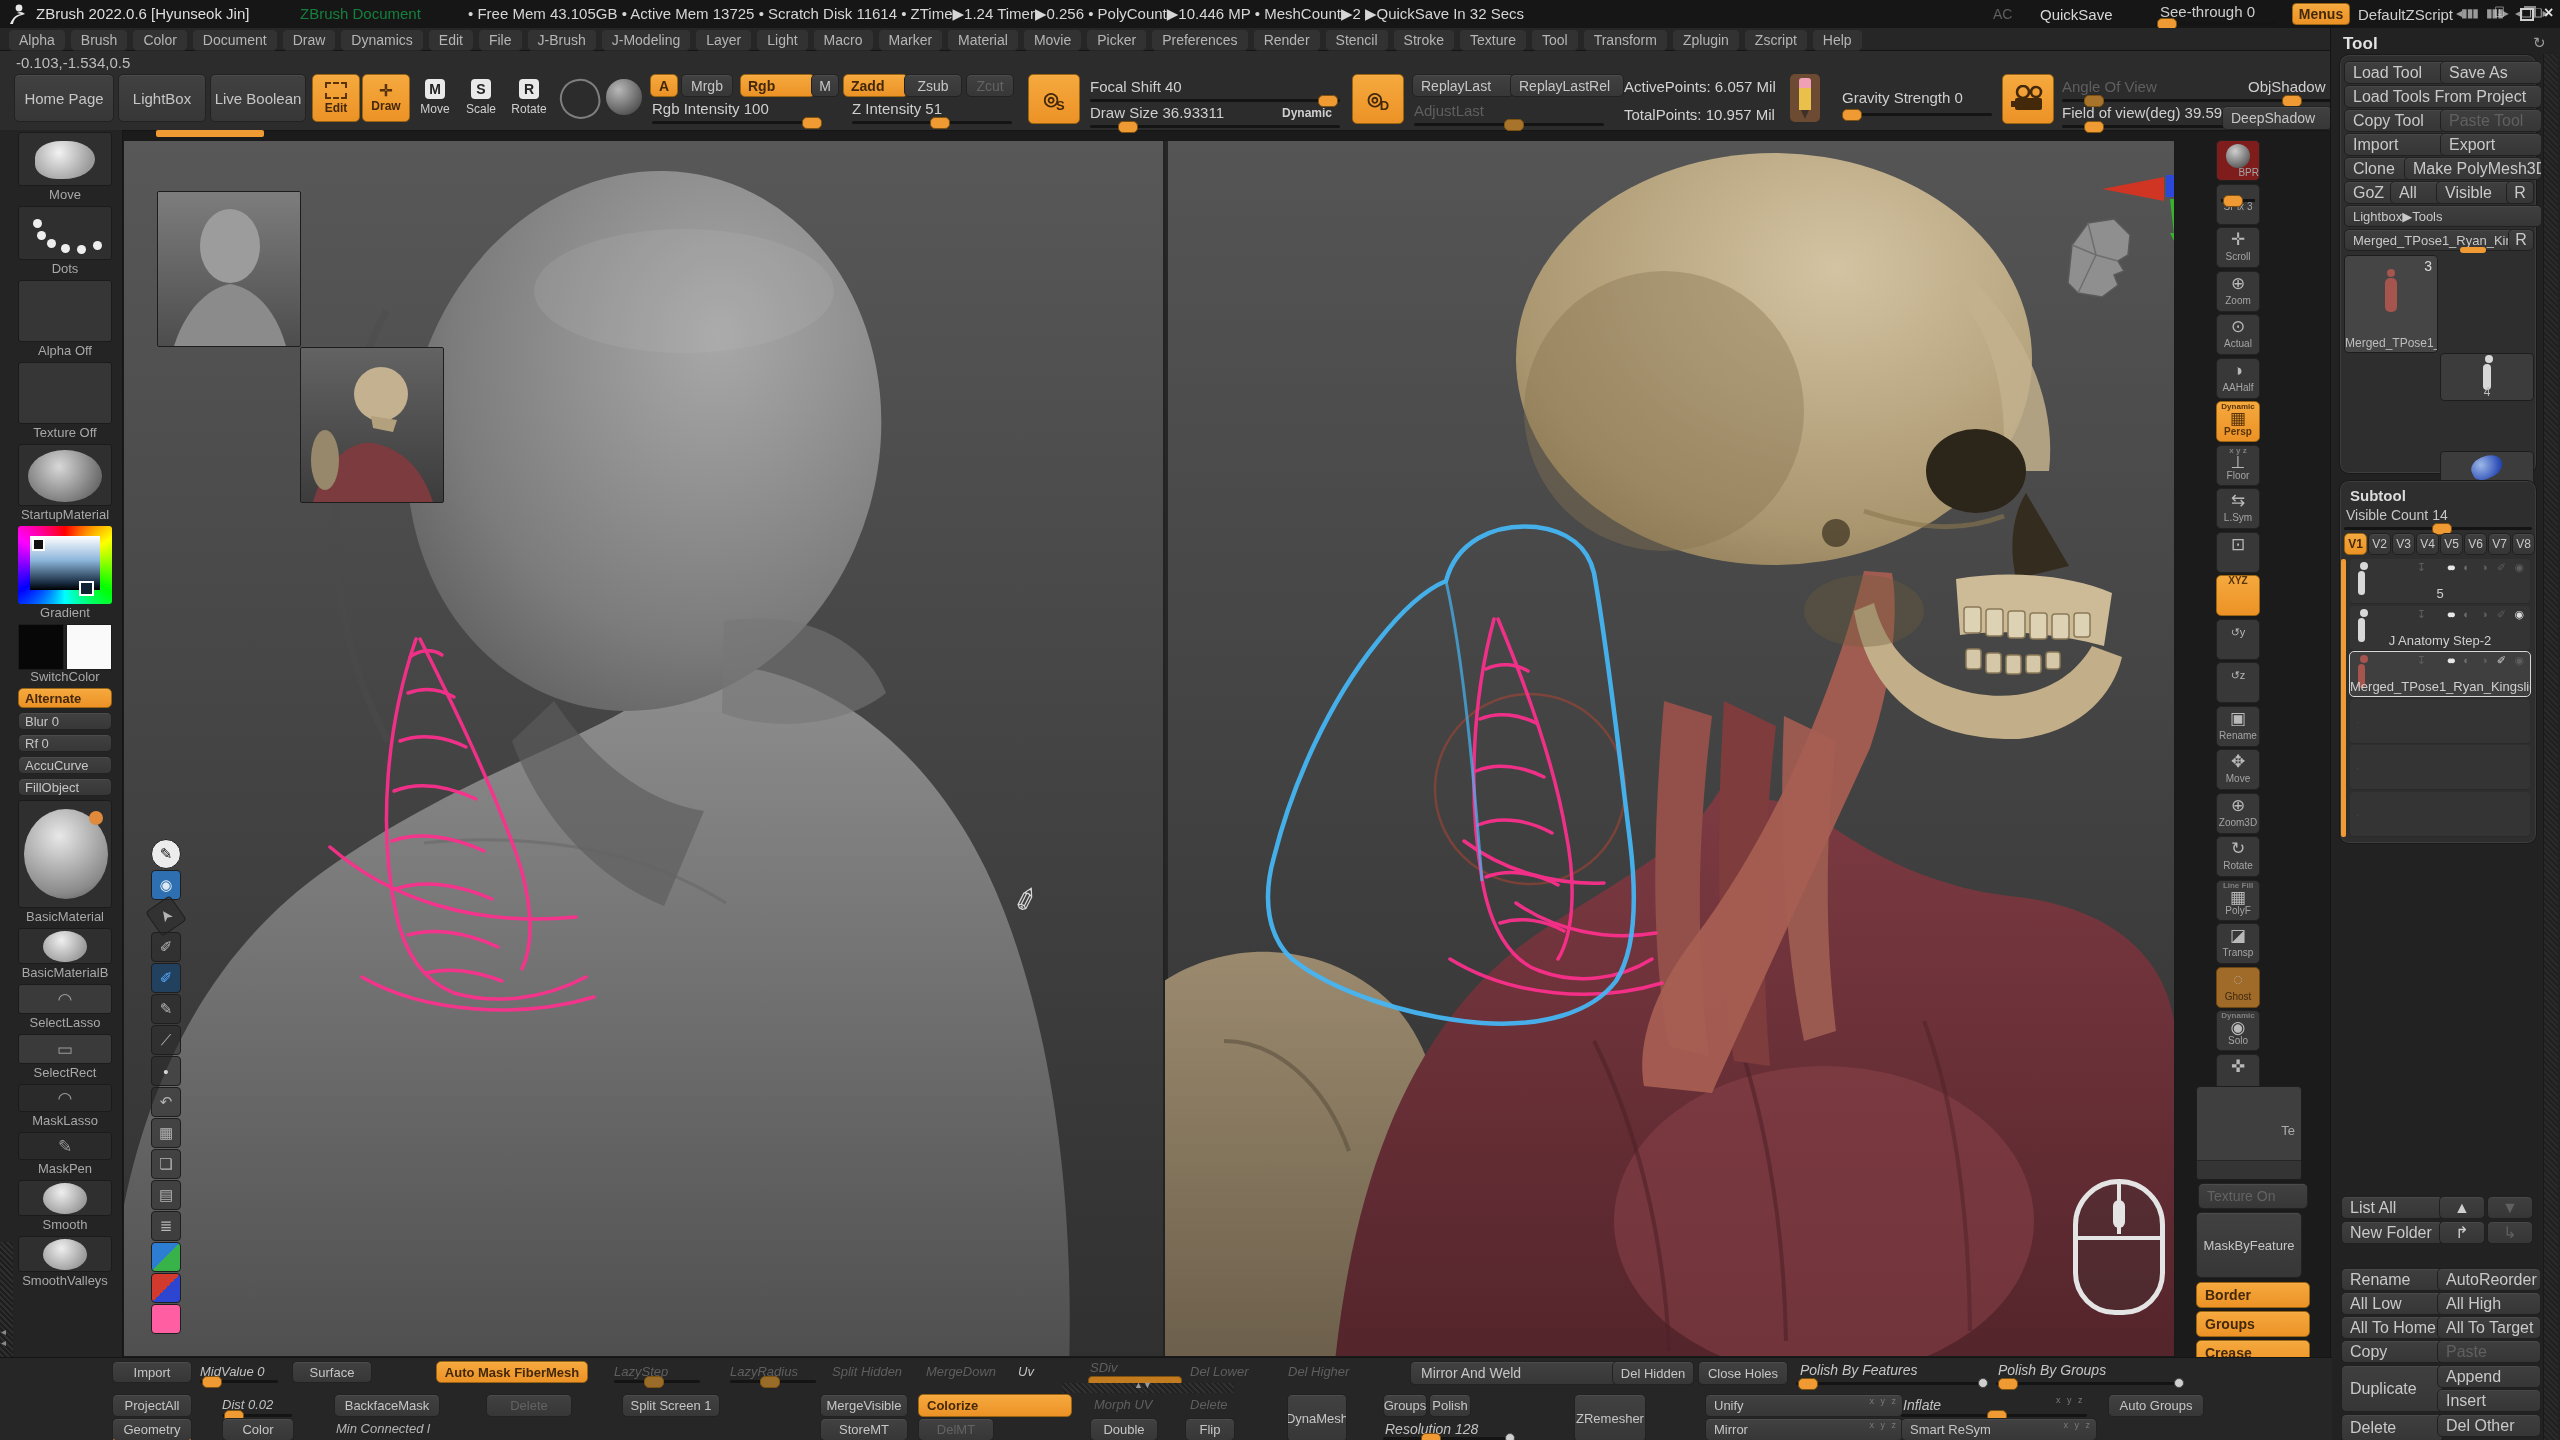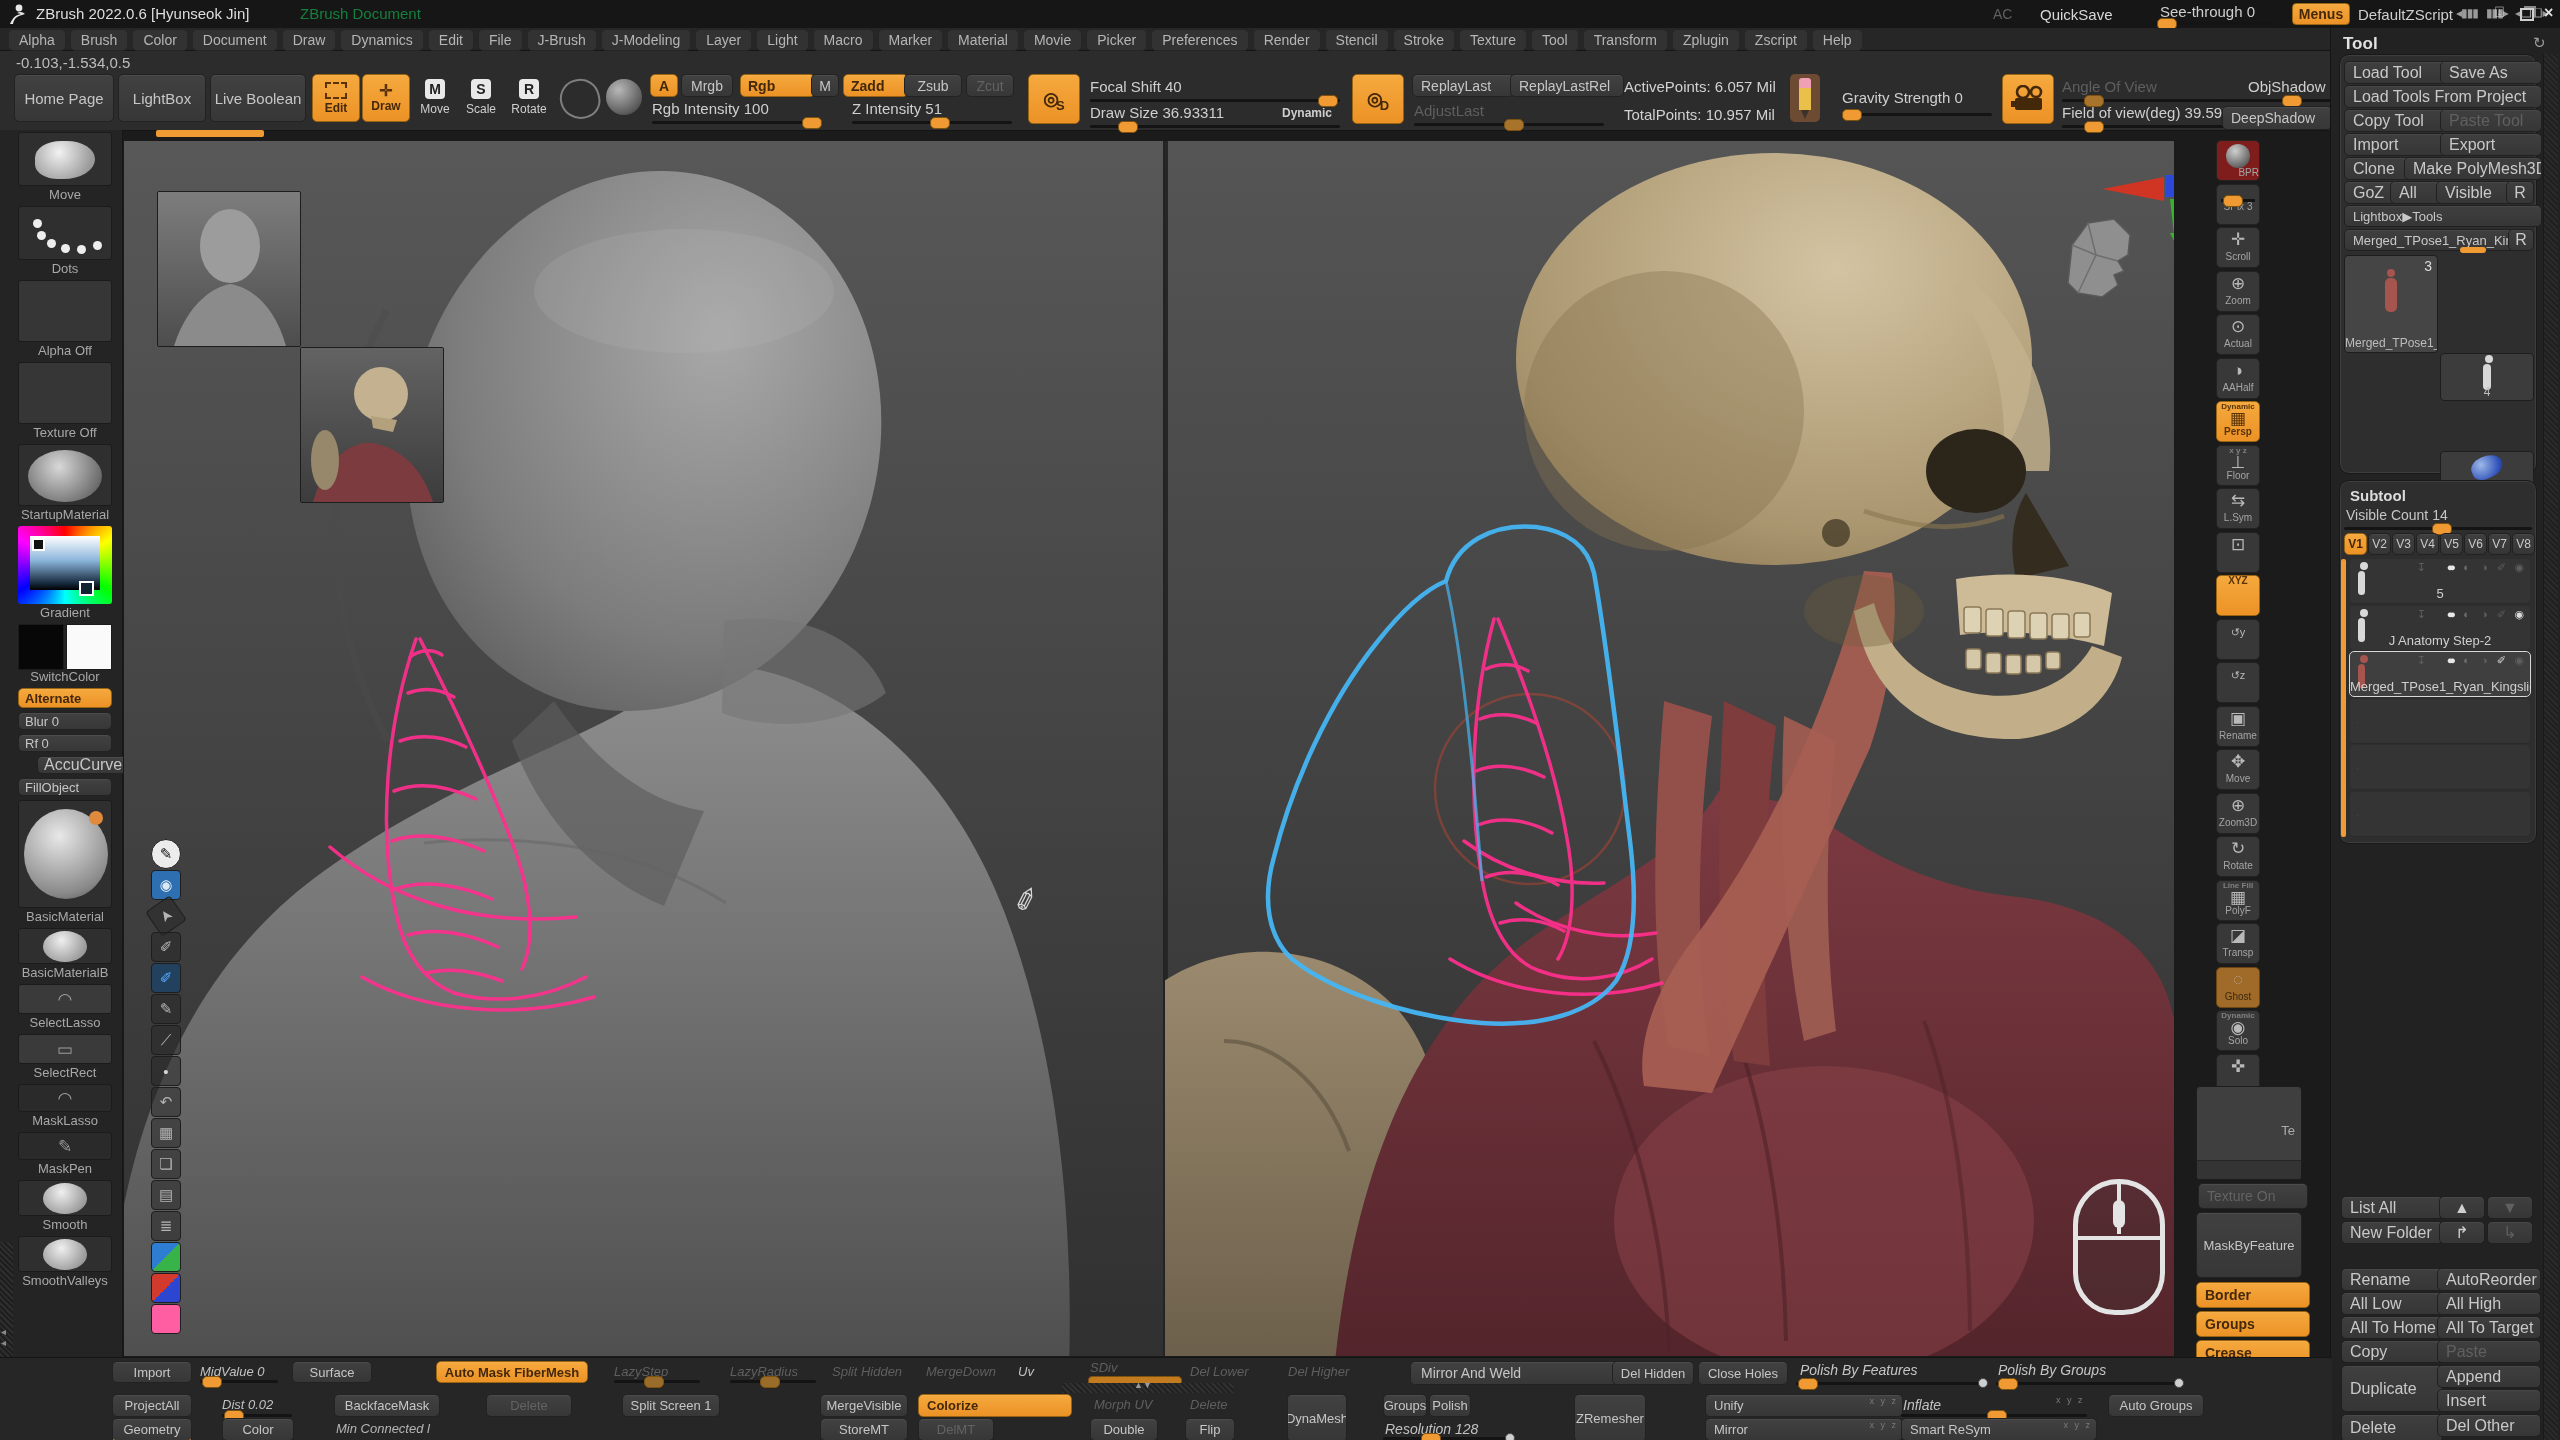--- a/index.html
+++ b/index.html
@@ -40,20 +40,21 @@
 </head>
 <body>
 
 <div class="ab" style="left:0;top:0;width:2560px;height:28px;background:#161616;border-bottom:1px solid #0c0c0c;">
   <svg class="ab" style="left:6px;top:3px" width="22" height="22" viewBox="0 0 22 22">
     <circle cx="13" cy="5" r="3.4" fill="#e8e8e8"></circle>
     <path d="M4 21 C7 14 10 12 15 11 L11 10 C14 8 17 9 19 11 L13 13 C9 15 8 17 7 21 Z" fill="#e8e8e8"></path>
   </svg>
   <span class="ab" style="left:36px;top:5px;font-size:15px;color:#dedede;">ZBrush 2022.0.6 [Hyunseok Jin]</span>
   <span class="ab" style="left:300px;top:5px;font-size:15px;color:#15803d;">ZBrush Document</span>
+  <span class="ab" style="left:468px;top:5px;font-size:15px;color:#d6d6d6;">• Free Mem 43.105GB  • Active Mem 13725 • Scratch Disk 11614 •  ZTime▶1.24 Timer▶0.256 •  PolyCount▶10.446 MP   • MeshCount▶2   ▶QuickSave In 32 Secs</span>
   <span class="ab dimtxt" style="left:1993px;top:6px;font-size:14px;">AC</span>
   <span class="ab" style="left:2040px;top:6px;font-size:15px;color:#d8d8d8;">QuickSave</span>
   <span class="ab" style="left:2160px;top:3px;font-size:15px;color:#cfcfcf;">See-through 0</span>
   <div class="trk" style="left:2155px;top:22px;width:120px;">
       <div class="pill" style="left:2px;"></div>
     </div>
   <div class="btn or" style="left:2292px;top:3px;width:56px;height:20px;font-size:14px;border-radius:4px;">Menus</div>
   <span class="ab" style="left:2358px;top:6px;font-size:15px;color:#cfcfcf;">DefaultZScript</span>
   <span class="ab" style="left:2456px;top:6px;color:#9a9a9a;font-size:12px;letter-spacing:-1px;">◂▮▮▮</span>
   <span class="ab" style="left:2486px;top:6px;color:#9a9a9a;font-size:12px;letter-spacing:-1px;">▮▮▮▸</span>
@@ -189,21 +190,21 @@
       </div>
       <div style="position: absolute; left: -12px; top: 473px; width: 118px; text-align: center; font-size: 13px; color: rgb(168, 168, 168); white-space: nowrap;">Gradient</div>
       <div style="position: absolute; left: 0px; top: 492px; width: 94px; height: 44px; border-radius: 3px; box-sizing: border-box;">
         <div style="position:absolute;left:0;top:0;width:44px;height:44px;background:#070707;border:1px solid #1c1c1c;"></div>
         <div style="position:absolute;left:48px;top:0;width:44px;height:44px;background:#fafafa;border:1px solid #1c1c1c;"></div>
       </div>
       <div style="position: absolute; left: -12px; top: 537px; width: 118px; text-align: center; font-size: 13px; color: rgb(168, 168, 168); white-space: nowrap;">SwitchColor</div>
       <div class="btn or" style="position: absolute; left: 0px; top: 556px; width: 94px; height: 20px; font-size: 13px; justify-content: flex-start; padding-left: 6px; box-sizing: border-box;">Alternate</div>
       <div class="btn" style="position: absolute; left: 0px; top: 580px; width: 94px; height: 18px; font-size: 13px; justify-content: flex-start; padding-left: 6px; box-sizing: border-box;">Blur 0</div>
       <div class="btn" style="position: absolute; left: 0px; top: 602px; width: 94px; height: 18px; font-size: 13px; justify-content: flex-start; padding-left: 6px; box-sizing: border-box;">Rf 0</div>
-      <div class="btn" style="position: absolute; left: 0px; top: 624px; width: 94px; height: 18px; font-size: 16px; justify-content: flex-start; padding-left: 6px; box-sizing: border-box; margin-left: 19px;">AccuCurve</div>
+      <div class="btn" style="position: absolute; left: 0px; top: 624px; width: 94px; height: 18px; font-size: 13px; justify-content: flex-start; padding-left: 6px; box-sizing: border-box;">AccuCurve</div>
       <div class="btn" style="position: absolute; left: 0px; top: 646px; width: 94px; height: 18px; font-size: 13px; justify-content: flex-start; padding-left: 6px; box-sizing: border-box;">FillObject</div>
       <div style="position: absolute; left: 0px; top: 668px; width: 94px; height: 108px; border-radius: 3px; box-sizing: border-box; background: rgb(47, 47, 47); border: 1px solid rgb(27, 27, 27);">
         <div style="position:absolute;left:5px;top:8px;width:84px;height:90px;background:radial-gradient(circle at 42% 30%,#e8e8e8,#8a8a8a 72%,#4a4a4a);border-radius:50%;"></div>
         <div style="position:absolute;right:8px;top:10px;width:14px;height:14px;border-radius:50%;background:#e08a3c;"></div>
       </div>
       <div style="position: absolute; left: -12px; top: 777px; width: 118px; text-align: center; font-size: 13px; color: rgb(168, 168, 168); white-space: nowrap;">BasicMaterial</div>
       <div style="position: absolute; left: 0px; top: 796px; width: 94px; height: 36px; border-radius: 3px; box-sizing: border-box; background: rgb(47, 47, 47); border: 1px solid rgb(27, 27, 27);">
         <div style="position:absolute;left:24px;top:2px;width:44px;height:31px;background:radial-gradient(circle at 42% 30%,#efefef,#9a9a9a 75%);border-radius:50%;"></div>
       </div>
       <div style="position: absolute; left: -12px; top: 833px; width: 118px; text-align: center; font-size: 13px; color: rgb(168, 168, 168); white-space: nowrap;">BasicMaterialB</div>

